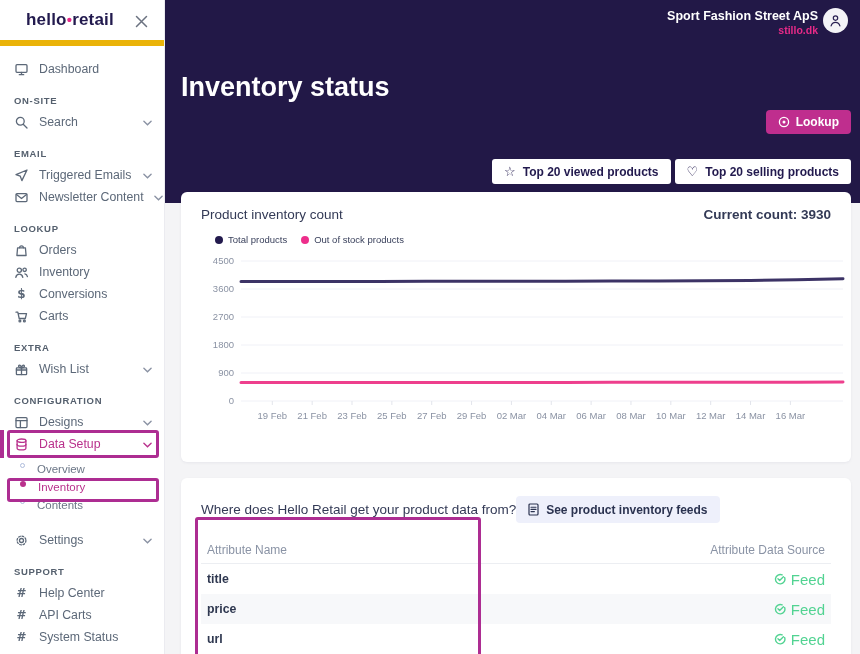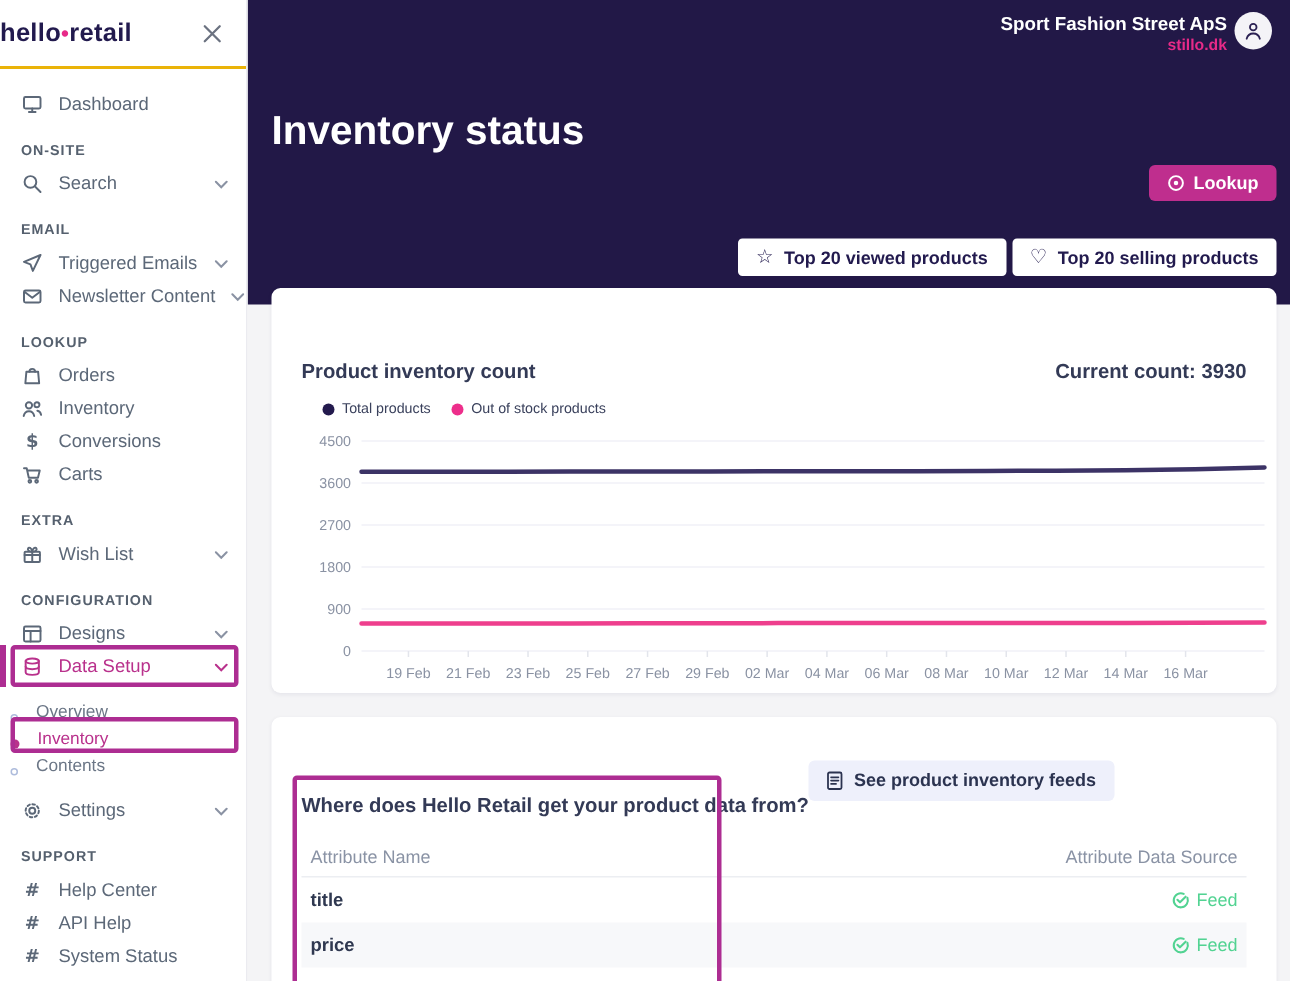--- a/index.html
+++ b/index.html
@@ -4,38 +4,38 @@
 <style>
   * { margin:0; padding:0; box-sizing:border-box; }
   html,body { width:860px; height:654px; overflow:hidden; background:#f4f4f6;
     font-family:"Liberation Sans","DejaVu Sans",sans-serif; }
   #app { position:relative; width:860px; height:654px; overflow:hidden; }
 
   
   #sidebar { position:absolute; left:0; top:0; width:165px; height:654px; background:#fff;
     border-right:1px solid #ebebf0; z-index:5; }
   .logo-row { height:46px; display:flex; align-items:center; justify-content:space-between;
-    padding:0 16px 0 0; border-bottom:2px solid #eab308; }
+    padding:0 16px 0 26px; border-bottom:6px solid #eab308; }
   .logo { font-size:17px; font-weight:bold; color:#221a4e; letter-spacing:.2px; }
   .logo .dot { color:#e72a88; font-size:15px; }
   .close-x { width:13px; height:13px; cursor:pointer; }
   .section-label { margin:15px 14px 5px; font-size:9.5px; font-weight:bold; color:#55606e;
     letter-spacing:.07em; }
   .nav-item { position:relative; height:22px; display:flex; align-items:center; gap:10px;
     padding:0 12px 0 14px; font-size:12.3px; color:#5c6878; cursor:pointer; }
   .nav-item .lbl { flex:1; white-space:nowrap; }
   .nav-item.pink { color:#b9318c; }
   .nicon { width:15px; height:15px; flex:none; display:flex; align-items:center; justify-content:center; }
   .nicon svg { width:15px; height:15px; stroke:#5c6878; fill:none; stroke-width:1.3;
     stroke-linecap:round; stroke-linejoin:round; }
   .nav-item.pink .nicon svg { stroke:#b9318c; }
   .nicon .glyph { font-size:12px; font-weight:bold; color:#5c6878; font-family:"DejaVu Sans",sans-serif; }
   .chev svg { width:9px; height:6px; stroke:#8a92a3; fill:none; stroke-width:1.5; stroke-linecap:round; }
-  .sub-item { position:relative; height:18px; display:flex; align-items:flex-end; gap:12px;
-    padding:0 12px 0 7px; font-size:11.5px; color:#6b7686; cursor:pointer; }
+  .sub-item { position:relative; height:18px; display:flex; align-items:flex-start; gap:12px;
+    padding:0 12px 0 20px; font-size:11.5px; color:#6b7686; cursor:pointer; }
   .sub-item.pink { color:#b9318c; }
   .bullet { width:5px; height:5px; border-radius:50%; border:1.4px solid #aebcdc; flex:none; }
   .bullet.filled { border:none; background:#b9318c; width:6px; height:6px; }
   .gap8 { height:8px; } .gap12 { height:12px; }
 
   
   .ann { position:absolute; border:3px solid #ad2d92; border-radius:3px; pointer-events:none; z-index:50; }
   .ann-stub { position:absolute; background:#ad2d92; pointer-events:none; z-index:50; }
 
   
@@ -54,38 +54,38 @@
   .top-btn-row { position:absolute; right:9px; top:159px; display:flex; gap:4px; }
   .top-btn { height:25px; background:#fff; color:#221a4e; border:none; border-radius:3px;
     font-size:12px; font-weight:bold; padding:0 12px; display:flex; align-items:center; gap:7px;
     cursor:pointer; font-family:inherit; }
   .top-btn .uicon { font-size:13px; font-weight:normal; font-family:"DejaVu Sans",sans-serif; }
 
   .content { position:relative; margin:-11px 9px 0 16px; }
   .card { background:#fff; border-radius:6px; box-shadow:0 1px 3px rgba(25,20,60,.06); }
   #card1 { height:270px; padding:15px 20px 8px; }
   .card1-head { display:flex; justify-content:space-between; align-items:baseline; }
-  .card-title { font-size:13.5px; font-weight:bold; color:#333a56;margin-top:33px; }
+  .card-title { font-size:13.5px; font-weight:normal; color:#333a56; }
   .current-count { font-size:13.5px; font-weight:bold; color:#333a56; }
   .legend { display:flex; gap:14px; margin:12px 0 2px 14px; }
   .legend-item { display:flex; align-items:center; gap:5px; font-size:9.5px; color:#3a415c; }
   .legend-dot { width:8px; height:8px; border-radius:50%; }
 
   #card2 { margin-top:16px; height:200px; padding:18px 20px 0; position:relative; }
   .card2-head { display:flex; align-items:center; }
   .feeds-btn { height:27px; background:#eef0fb; color:#2b3350; border:none; border-radius:4px;
     font-size:12px; font-weight:bold; padding:0 12px; display:flex; align-items:center; gap:7px;
     cursor:pointer; font-family:inherit; }
   .tbl { margin-top:14px; }
   .tbl-head { display:flex; justify-content:space-between; align-items:center; height:27px;
     padding:0 6px; border-bottom:1px solid #eceef2; font-size:12px; color:#8a93a5; }
   .tbl-row { display:flex; justify-content:space-between; align-items:center; height:30px; padding:0 6px; }
   .tbl-row.alt { background:#f7f8fa; }
   .attr-name { font-size:12.3px; font-weight:bold; color:#2f3850; }
-  .feed-badge { display:flex; align-items:center; gap:5px; font-size:12px; color:#52d392; }
+  .feed-badge { display:flex; align-items:center; gap:5px; font-size:15px; color:#52d392; }
   .feed-badge svg { width:12px; height:12px; stroke:#52d392; fill:none; stroke-width:1.6;
     stroke-linecap:round; stroke-linejoin:round; }
 
   .axis-text { font-size:9.5px; fill:#8a92a3; font-family:"Liberation Sans",sans-serif; }
 </style>
 </head>
 <body>
 
 <div id="app">
 
@@ -262,21 +262,21 @@
     <div class="nav-item">
       <span class="nicon">
           <span class="glyph">#</span>
         </span>
       <span class="lbl">Help Center</span>
     </div>
     <div class="nav-item">
       <span class="nicon">
           <span class="glyph">#</span>
         </span>
-      <span class="lbl">API Help</span>
+      <span class="lbl">API Carts</span>
     </div>
     <div class="nav-item">
       <span class="nicon">
           <span class="glyph">#</span>
         </span>
       <span class="lbl">System Status</span>
     </div>
 
   </nav>
 

